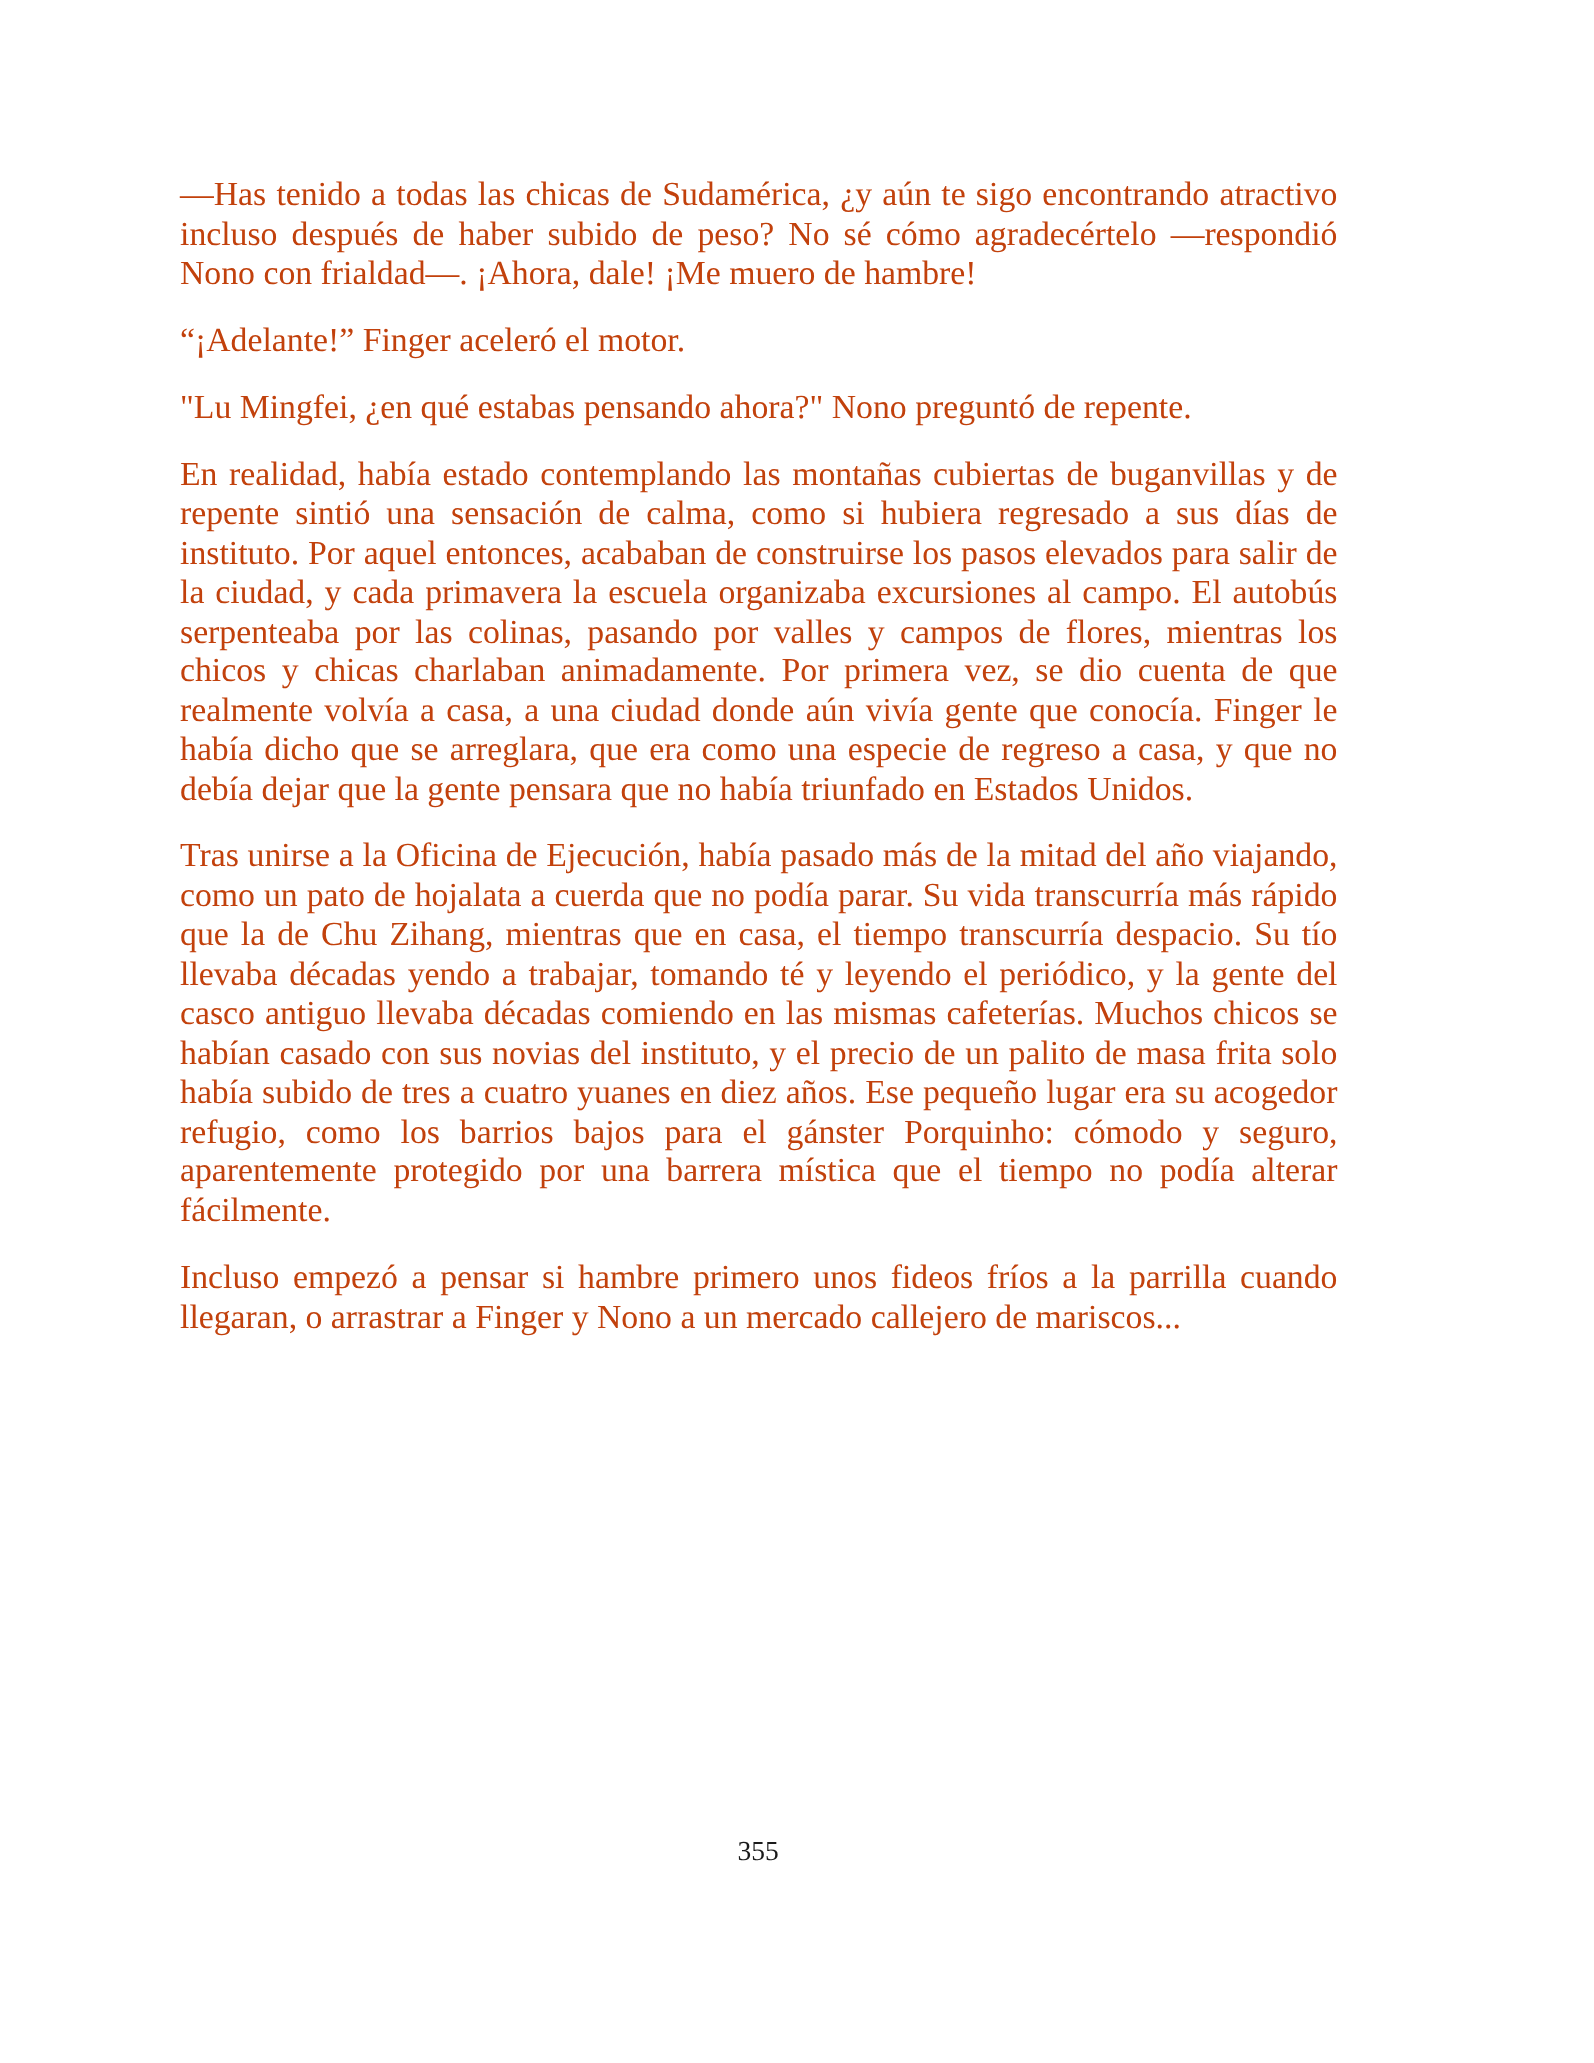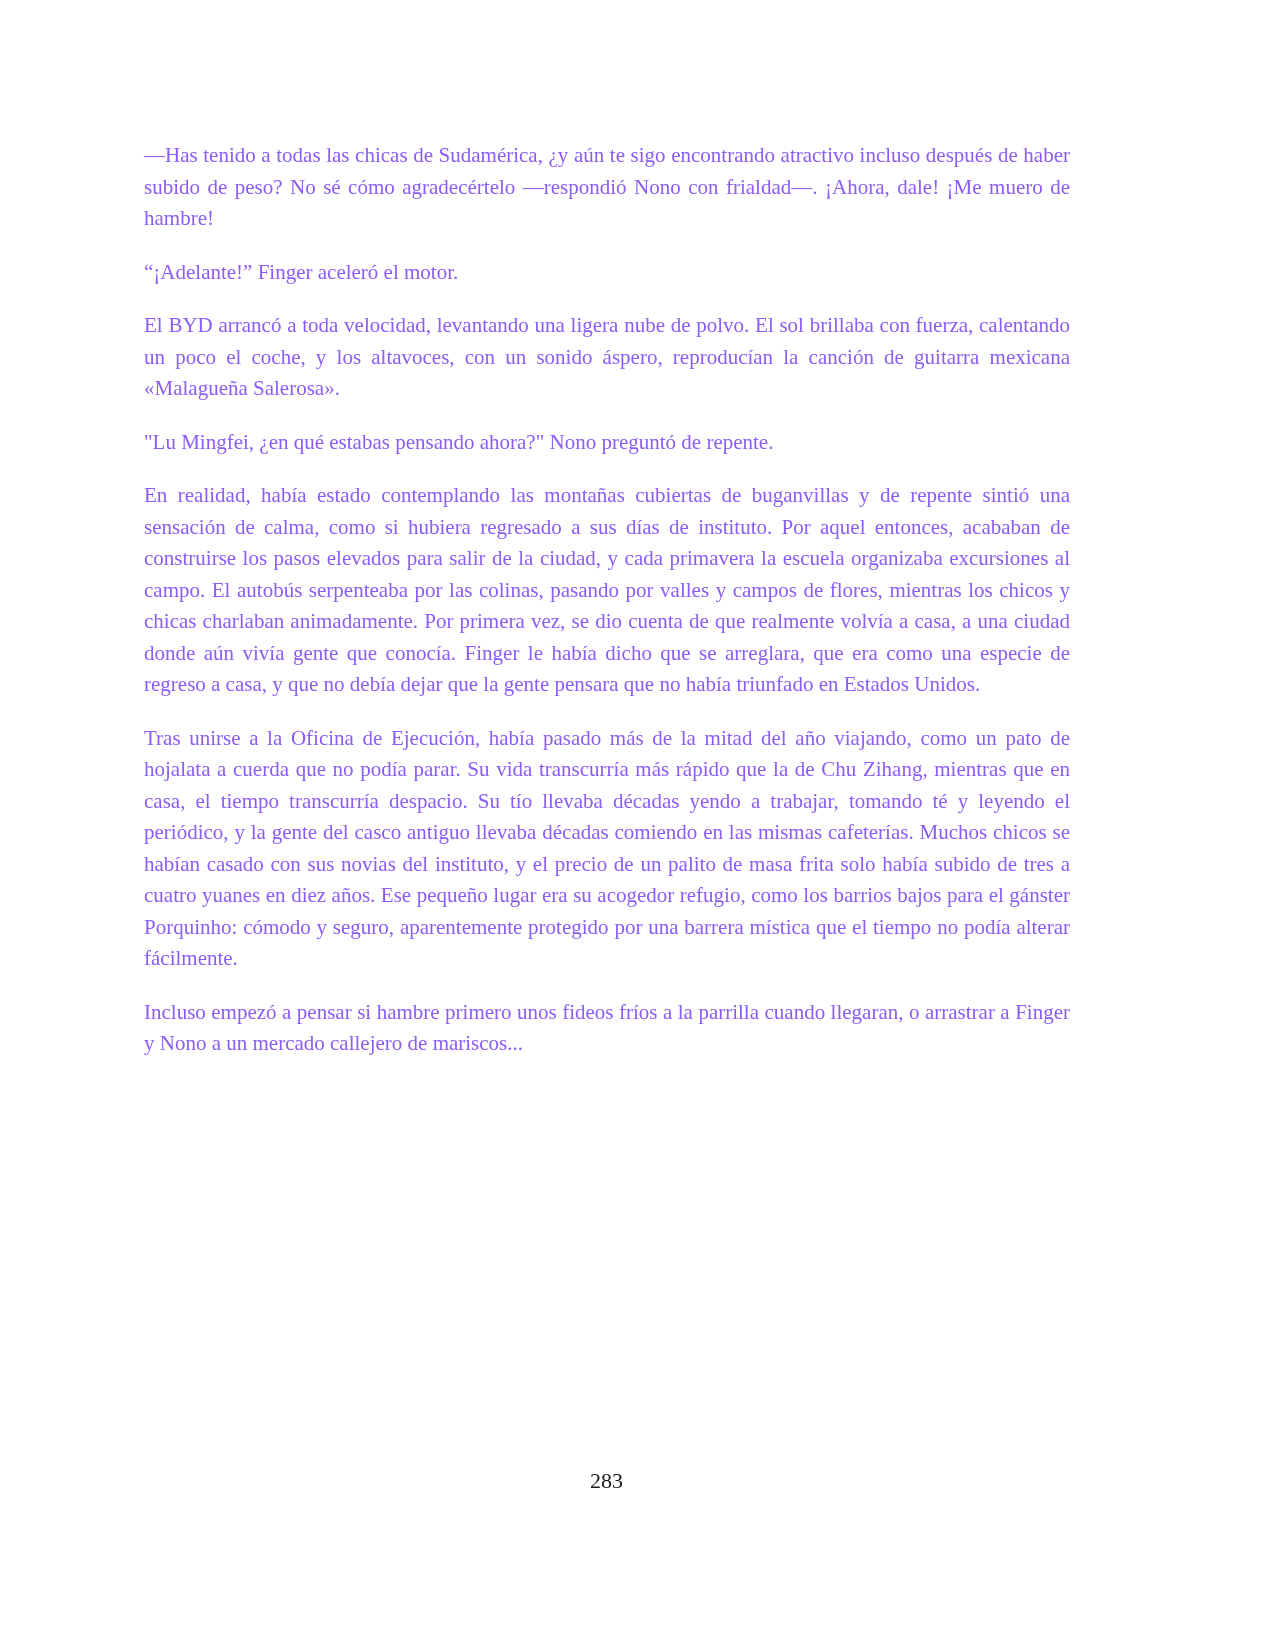--- a/index.html
+++ b/index.html
@@ -12,23 +12,23 @@
       height: 1650px;
       position: relative;
       overflow: hidden;
     }
     .page {
       position: absolute;
       left: 144px;
       top: 140px;
       width: 926px;
       font-family: "Liberation Serif", "DejaVu Serif", serif;
-      font-size: 21px;
+      font-size: 27px;
       line-height: 31.5px;
-      color: #8b5cf6;
+      color: #c2410c;
       text-align: justify;
     }
     .page p {
       margin: 0 0 22px 0;
     }
     .page-number {
       position: absolute;
       left: 0;
       width: 1213px;
       top: 1468px;
@@ -37,20 +37,19 @@
       font-size: 22px;
       color: #1a1a1a;
     }
   </style>
 </head>
 <body>
 
 <div class="page">
   <p>—Has tenido a todas las chicas de Sudamérica, ¿y aún te sigo encontrando atractivo incluso después de haber subido de peso? No sé cómo agradecértelo —respondió Nono con frialdad—. ¡Ahora, dale! ¡Me muero de hambre!</p>
   <p>“¡Adelante!” Finger aceleró el motor.</p>
-  <p>El BYD arrancó a toda velocidad, levantando una ligera nube de polvo. El sol brillaba con fuerza, calentando un poco el coche, y los altavoces, con un sonido áspero, reproducían la canción de guitarra mexicana «Malagueña Salerosa».</p>
   <p>"Lu Mingfei, ¿en qué estabas pensando ahora?" Nono preguntó de repente.</p>
   <p>En realidad, había estado contemplando las montañas cubiertas de buganvillas y de repente sintió una sensación de calma, como si hubiera regresado a sus días de instituto. Por aquel entonces, acababan de construirse los pasos elevados para salir de la ciudad, y cada primavera la escuela organizaba excursiones al campo. El autobús serpenteaba por las colinas, pasando por valles y campos de flores, mientras los chicos y chicas charlaban animadamente. Por primera vez, se dio cuenta de que realmente volvía a casa, a una ciudad donde aún vivía gente que conocía. Finger le había dicho que se arreglara, que era como una especie de regreso a casa, y que no debía dejar que la gente pensara que no había triunfado en Estados Unidos.</p>
   <p>Tras unirse a la Oficina de Ejecución, había pasado más de la mitad del año viajando, como un pato de hojalata a cuerda que no podía parar. Su vida transcurría más rápido que la de Chu Zihang, mientras que en casa, el tiempo transcurría despacio. Su tío llevaba décadas yendo a trabajar, tomando té y leyendo el periódico, y la gente del casco antiguo llevaba décadas comiendo en las mismas cafeterías. Muchos chicos se habían casado con sus novias del instituto, y el precio de un palito de masa frita solo había subido de tres a cuatro yuanes en diez años. Ese pequeño lugar era su acogedor refugio, como los barrios bajos para el gánster Porquinho: cómodo y seguro, aparentemente protegido por una barrera mística que el tiempo no podía alterar fácilmente.</p>
   <p>Incluso empezó a pensar si hambre primero unos fideos fríos a la parrilla cuando llegaran, o arrastrar a Finger y Nono a un mercado callejero de mariscos...</p>
 </div>
 
-<div class="page-number">283</div>
+<div class="page-number">355</div>
 
 </body></html>

